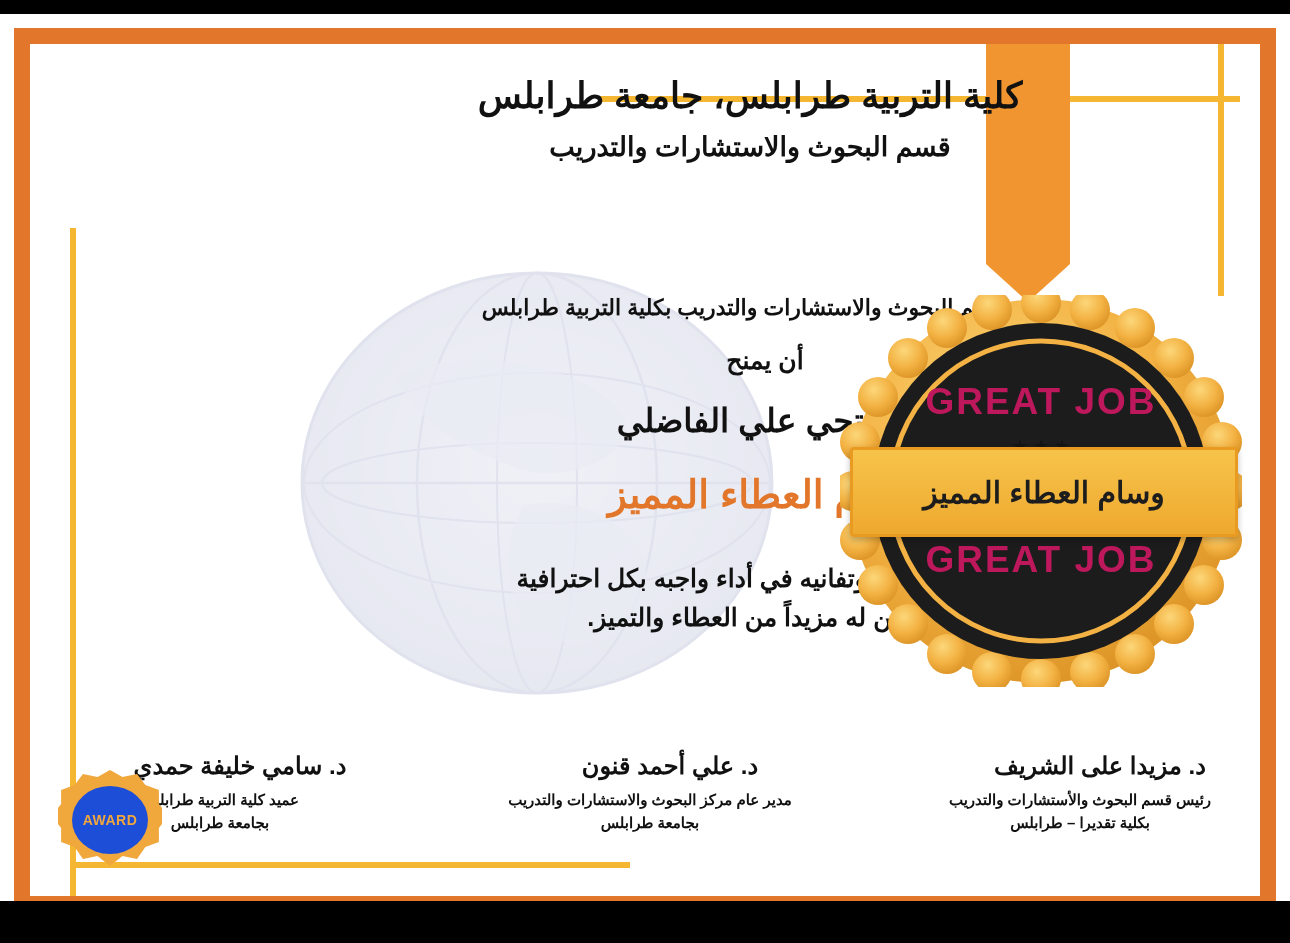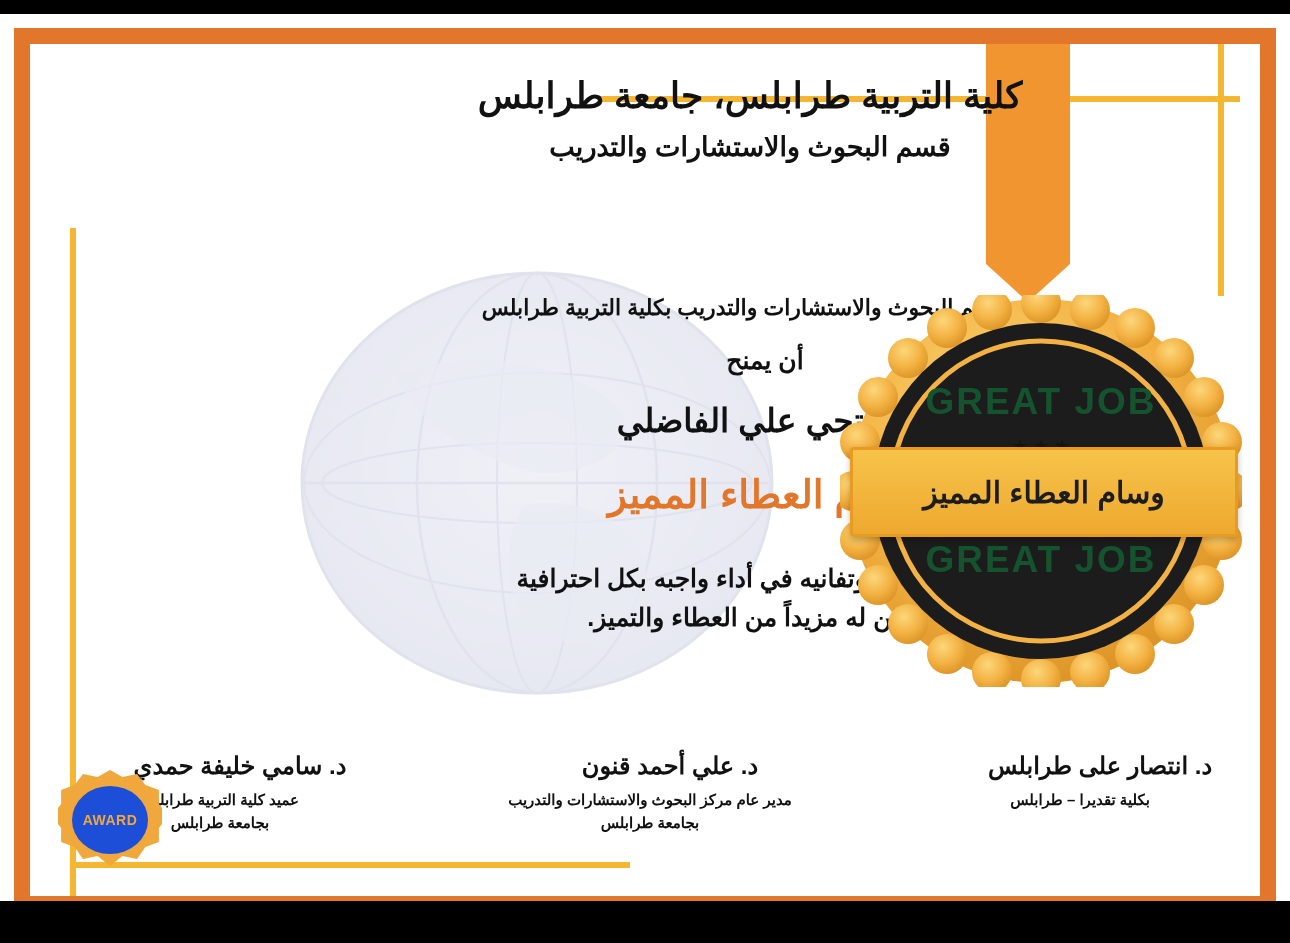--- a/index.html
+++ b/index.html
@@ -121,21 +121,21 @@
     border:3px solid #e89b20;
     border-radius:4px;
     display:flex;align-items:center;justify-content:center;
     box-shadow:0 3px 6px rgba(0,0,0,.25);
     z-index:4;
   }
   .badge-ribbon-text{
     font-size:30px;font-weight:bold;color:#1d1d1d;
   }
   .badge-top-text, .badge-bottom-text{
-    position:absolute;left:0;width:402px;text-align:center;color:#14532d;
+    position:absolute;left:0;width:402px;text-align:center;color:#be185d;
     font-size:37px;font-weight:bold;letter-spacing:2px;z-index:3;
   }
   .badge-top-text{top:86px;}
   .badge-bottom-text{top:244px;}
   .badge-stars{
     position:absolute;left:0;width:402px;text-align:center;color:#151515;font-size:18px;z-index:3;
   }
   .stars-top{top:140px;}
   .stars-bottom{top:218px;}
 </style>
@@ -185,22 +185,23 @@
     <div class="recipient">د. فتحي علي الفاضلي</div>
     <div class="award-title">وسام العطاء المميز</div>
     <div class="reason">
       <div>تقديراً لجهوده وتفانيه في أداء واجبه بكل احترافية</div>
       <div>متمنين له مزيداً من العطاء والتميز.</div>
     </div>
   </div>
 
   <div class="signatures">
     <div class="sig">
-      <div class="name">د. انتصار على طرابلس</div>
+      <div class="name">د. مزيدا على الشريف</div>
       <div class="role">
+        <div>رئيس قسم البحوث والأستشارات والتدريب</div>
         <div>بكلية تقديرا – طرابلس</div>
       </div>
     </div>
     <div class="sig">
       <div class="name">د. علي أحمد قنون</div>
       <div class="role">
         <div>مدير عام مركز البحوث والاستشارات والتدريب</div>
         <div>بجامعة طرابلس</div>
       </div>
     </div>

